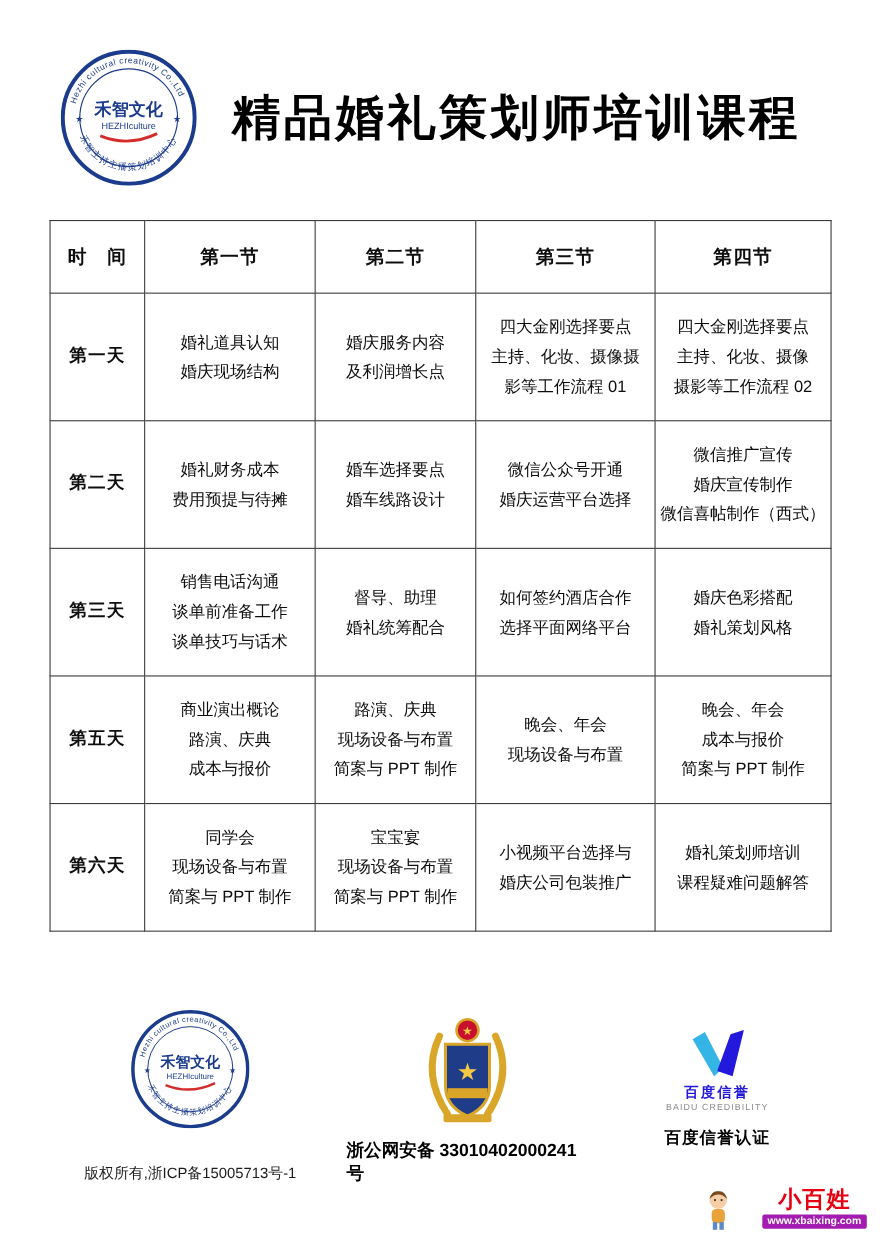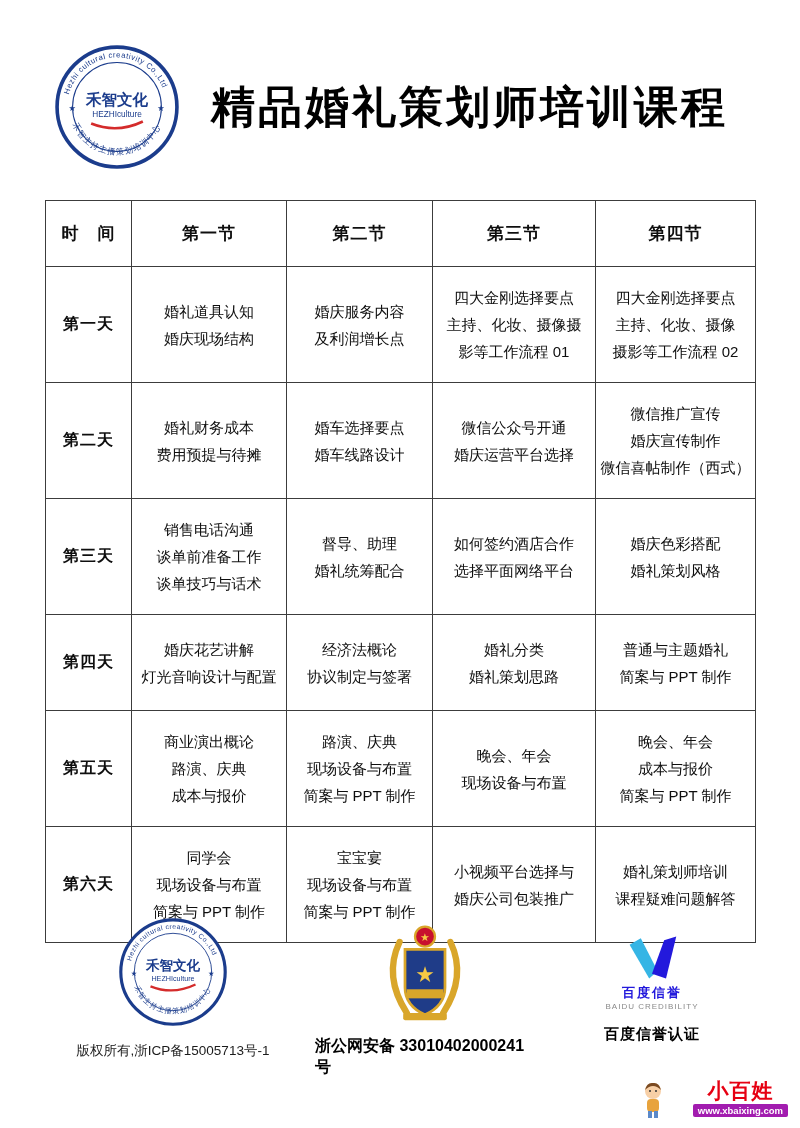--- a/index.html
+++ b/index.html
@@ -47,21 +47,21 @@
   .f-col { display:flex; flex-direction:column; align-items:center; }
   .f-col.left  { width:230px; }
   .f-col.mid   { width:220px; }
   .f-col.right { width:180px; }
   .logo-small { width:108px; height:108px; }
   .logo-small svg { width:100%; height:100%; }
   .badge-wrap { width:92px; height:100px; margin-top:4px; }
   .badge-wrap svg { width:100%; height:100%; }
   .baidu-wrap { width:60px; height:56px; margin-top:10px; }
   .baidu-wrap svg { width:100%; height:100%; }
-  .copyright-text { margin-top:16px; font-size:13.5px; color:#1b1b1b; }
+  .copyright-text { margin-top:32px; font-size:13.5px; color:#1b1b1b; }
   .police-text { margin-top:14px; font-size:16px; font-weight:700; color:#000; }
   .baidu-cn { margin-top:0; font-size:13px; font-weight:700; color:#2319dc; letter-spacing:2px; }
   .baidu-en { font-size:8px; color:#8a8a8a; letter-spacing:1px; }
   .baidu-cert { margin-top:14px; font-size:15px; font-weight:700; color:#000; letter-spacing:1px; }
 
   
   .watermark {
     position:absolute; right:8px; bottom:8px;
     display:flex; align-items:flex-end; gap:21px;
   }
@@ -145,31 +145,20 @@
         <td class="day">第三天</td>
         <td>销售电话沟通
 谈单前准备工作
 谈单技巧与话术</td>
         <td>督导、助理
 婚礼统筹配合</td>
         <td>如何签约酒店合作
 选择平面网络平台</td>
         <td>婚庆色彩搭配
 婚礼策划风格</td>
-      </tr>
-      <tr>
-        <td class="day">第四天</td>
-        <td>婚庆花艺讲解
-灯光音响设计与配置</td>
-        <td>经济法概论
-协议制定与签署</td>
-        <td>婚礼分类
-婚礼策划思路</td>
-        <td>普通与主题婚礼
-简案与 PPT 制作</td>
       </tr>
       <tr>
         <td class="day">第五天</td>
         <td>商业演出概论
 路演、庆典
 成本与报价</td>
         <td>路演、庆典
 现场设备与布置
 简案与 PPT 制作</td>
         <td>晚会、年会

